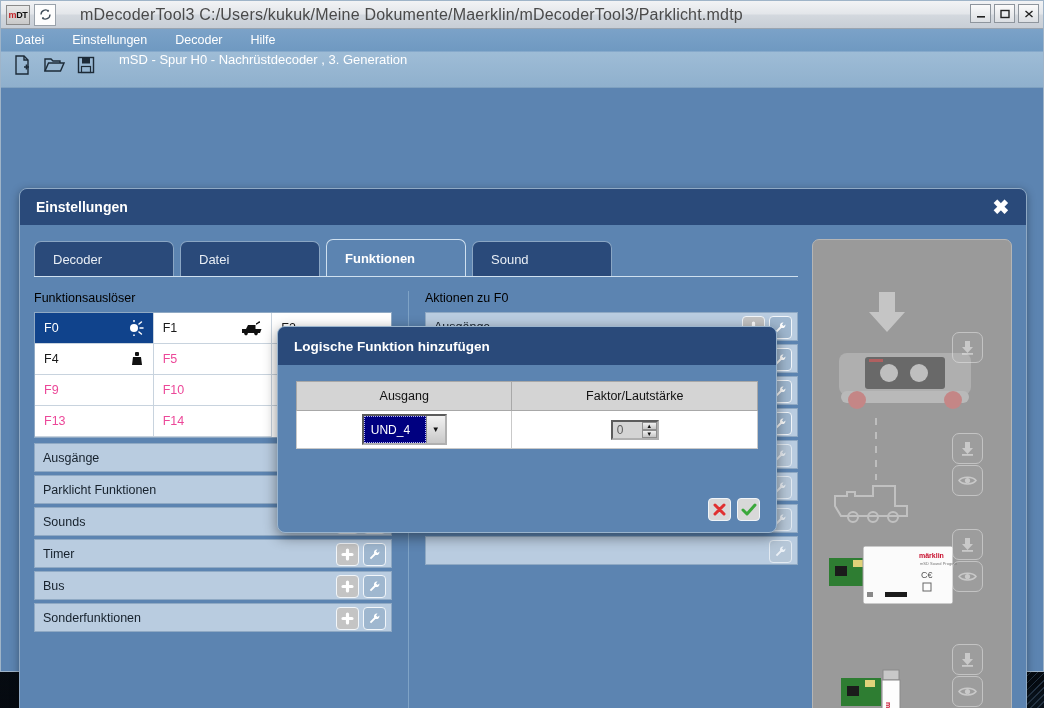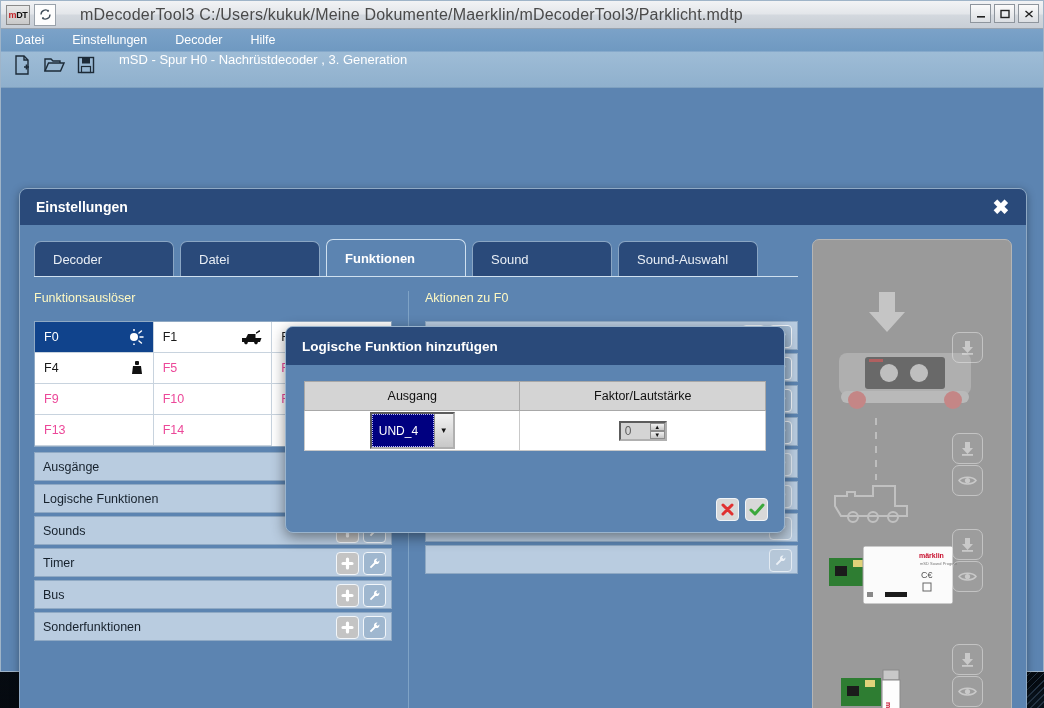--- a/index.html
+++ b/index.html
@@ -157,21 +157,21 @@
   }
   #tabpanel {
     flex: 1; border-top: 1px solid #cfe0ef;
     margin-top: -1px;
     display: flex; padding-top: 14px; gap: 0;
     min-height: 0;
   }
 
   .col-left { width: 375px; flex: 0 0 375px; padding-right: 16px; border-right: 1px solid #7fa3c6; }
   .col-right { flex: 1; padding-left: 16px; min-width: 0; }
-  .col-label { color: #fef9c3; font-size: 12.5px; margin-bottom: 16px; }
+  .col-label { color: #000000; font-size: 12.5px; margin-bottom: 7px; }
 
   .grp-bar {
     background: #b9cce0; color: #16212c; font-size: 12.5px;
     height: 29px; display: flex; align-items: center;
     padding: 0 8px; border: 1px solid #8fa9c4; margin-bottom: 3px;
     position: relative;
   }
   .grp-bar .btns { position: absolute; right: 5px; top: 3px; display: flex; gap: 4px; }
   .sq-btn {
     width: 23px; height: 23px; border: 1px solid #f2f6fa; border-radius: 4px;
@@ -223,21 +223,21 @@
     position: absolute; width: 31px; height: 31px;
     border: 1.5px solid #e6e6e6; border-radius: 7px;
     display: flex; align-items: center; justify-content: center;
     background: rgba(255,255,255,.06);
   }
   .pc-btn.dim { opacity: .55; }
   .pc-art { position: absolute; }
 
   
   #dialog {
-    position: absolute; left: 284px; top: 238px;
+    position: absolute; left: 276px; top: 238px;
     width: 500px; height: 207px;
     background: #5c84b1;
     border: 1px solid #9ab4cd;
     border-radius: 8px;
     box-shadow: 0 4px 14px rgba(0,0,0,.45);
     display: flex; flex-direction: column;
     z-index: 50;
   }
   #dialog-header {
     height: 38px; flex: 0 0 38px;
@@ -249,21 +249,21 @@
   #dlg-table { width: 100%; border-collapse: collapse; background: #fff; }
   #dlg-table th {
     background: #d4d4d4; color: #111; font-size: 12.5px; font-weight: normal;
     height: 29px; border: 1px solid #a8a8a8; text-align: center;
   }
   #dlg-table td {
     background: #ffffff; height: 38px; text-align: center;
     border: 1px solid #c9c9c9; border-top: none;
   }
   .combo {
-    display: inline-flex; align-items: stretch; height: 37px;
+    display: inline-flex; align-items: stretch; height: 31px;
     border: 2px inset #b0b0b0; background: #d9d9d9;
   }
   .combo .val {
     background: #000080; color: #ffffff; font-size: 12px;
     padding: 0 6px; display: flex; align-items: center;
     min-width: 62px; border: 1px dotted #b9b9ff;
     font-family: "Liberation Sans", sans-serif;
   }
   .combo .arrow {
     width: 19px; background: linear-gradient(180deg,#f2f2f2,#c8c8c8);
@@ -381,21 +381,20 @@
 
       <div id="konfig-body">
 
         <div id="tabs-area">
 
           <div id="tabstrip">
             <div class="tab">Decoder</div>
             <div class="tab">Datei</div>
             <div class="tab active">Funktionen</div>
             <div class="tab">Sound</div>
-            <div class="tab">Sound-Auswahl</div>
           </div>
 
           <div id="tabpanel">
 
             <div class="col-left">
               <div class="col-label">Funktionsauslöser</div>
 
 
               <div id="fkey-grid">
                 <div class="fkey sel">
@@ -465,21 +464,21 @@
                     <span class="ic"></span>
                 </div>
               </div>
 
               <div style="height:5px"></div>
 
               <div class="grp-bar">
                 <span>Ausgänge</span>
               </div>
               <div class="grp-bar">
-                <span>Logische Funktionen</span>
+                <span>Parklicht Funktionen</span>
               </div>
               <div class="grp-bar">
                 <span>Sounds</span>
                 <span class="btns">
                   <span class="sq-btn">
                     <svg width="13" height="13" viewBox="0 0 13 13">
                         <path d="M6.5 2v9M2 6.5h9" stroke="#fff" stroke-width="3.2" stroke-linecap="round"></path>
                       </svg>
                   </span>
                   <span class="sq-btn wr">

